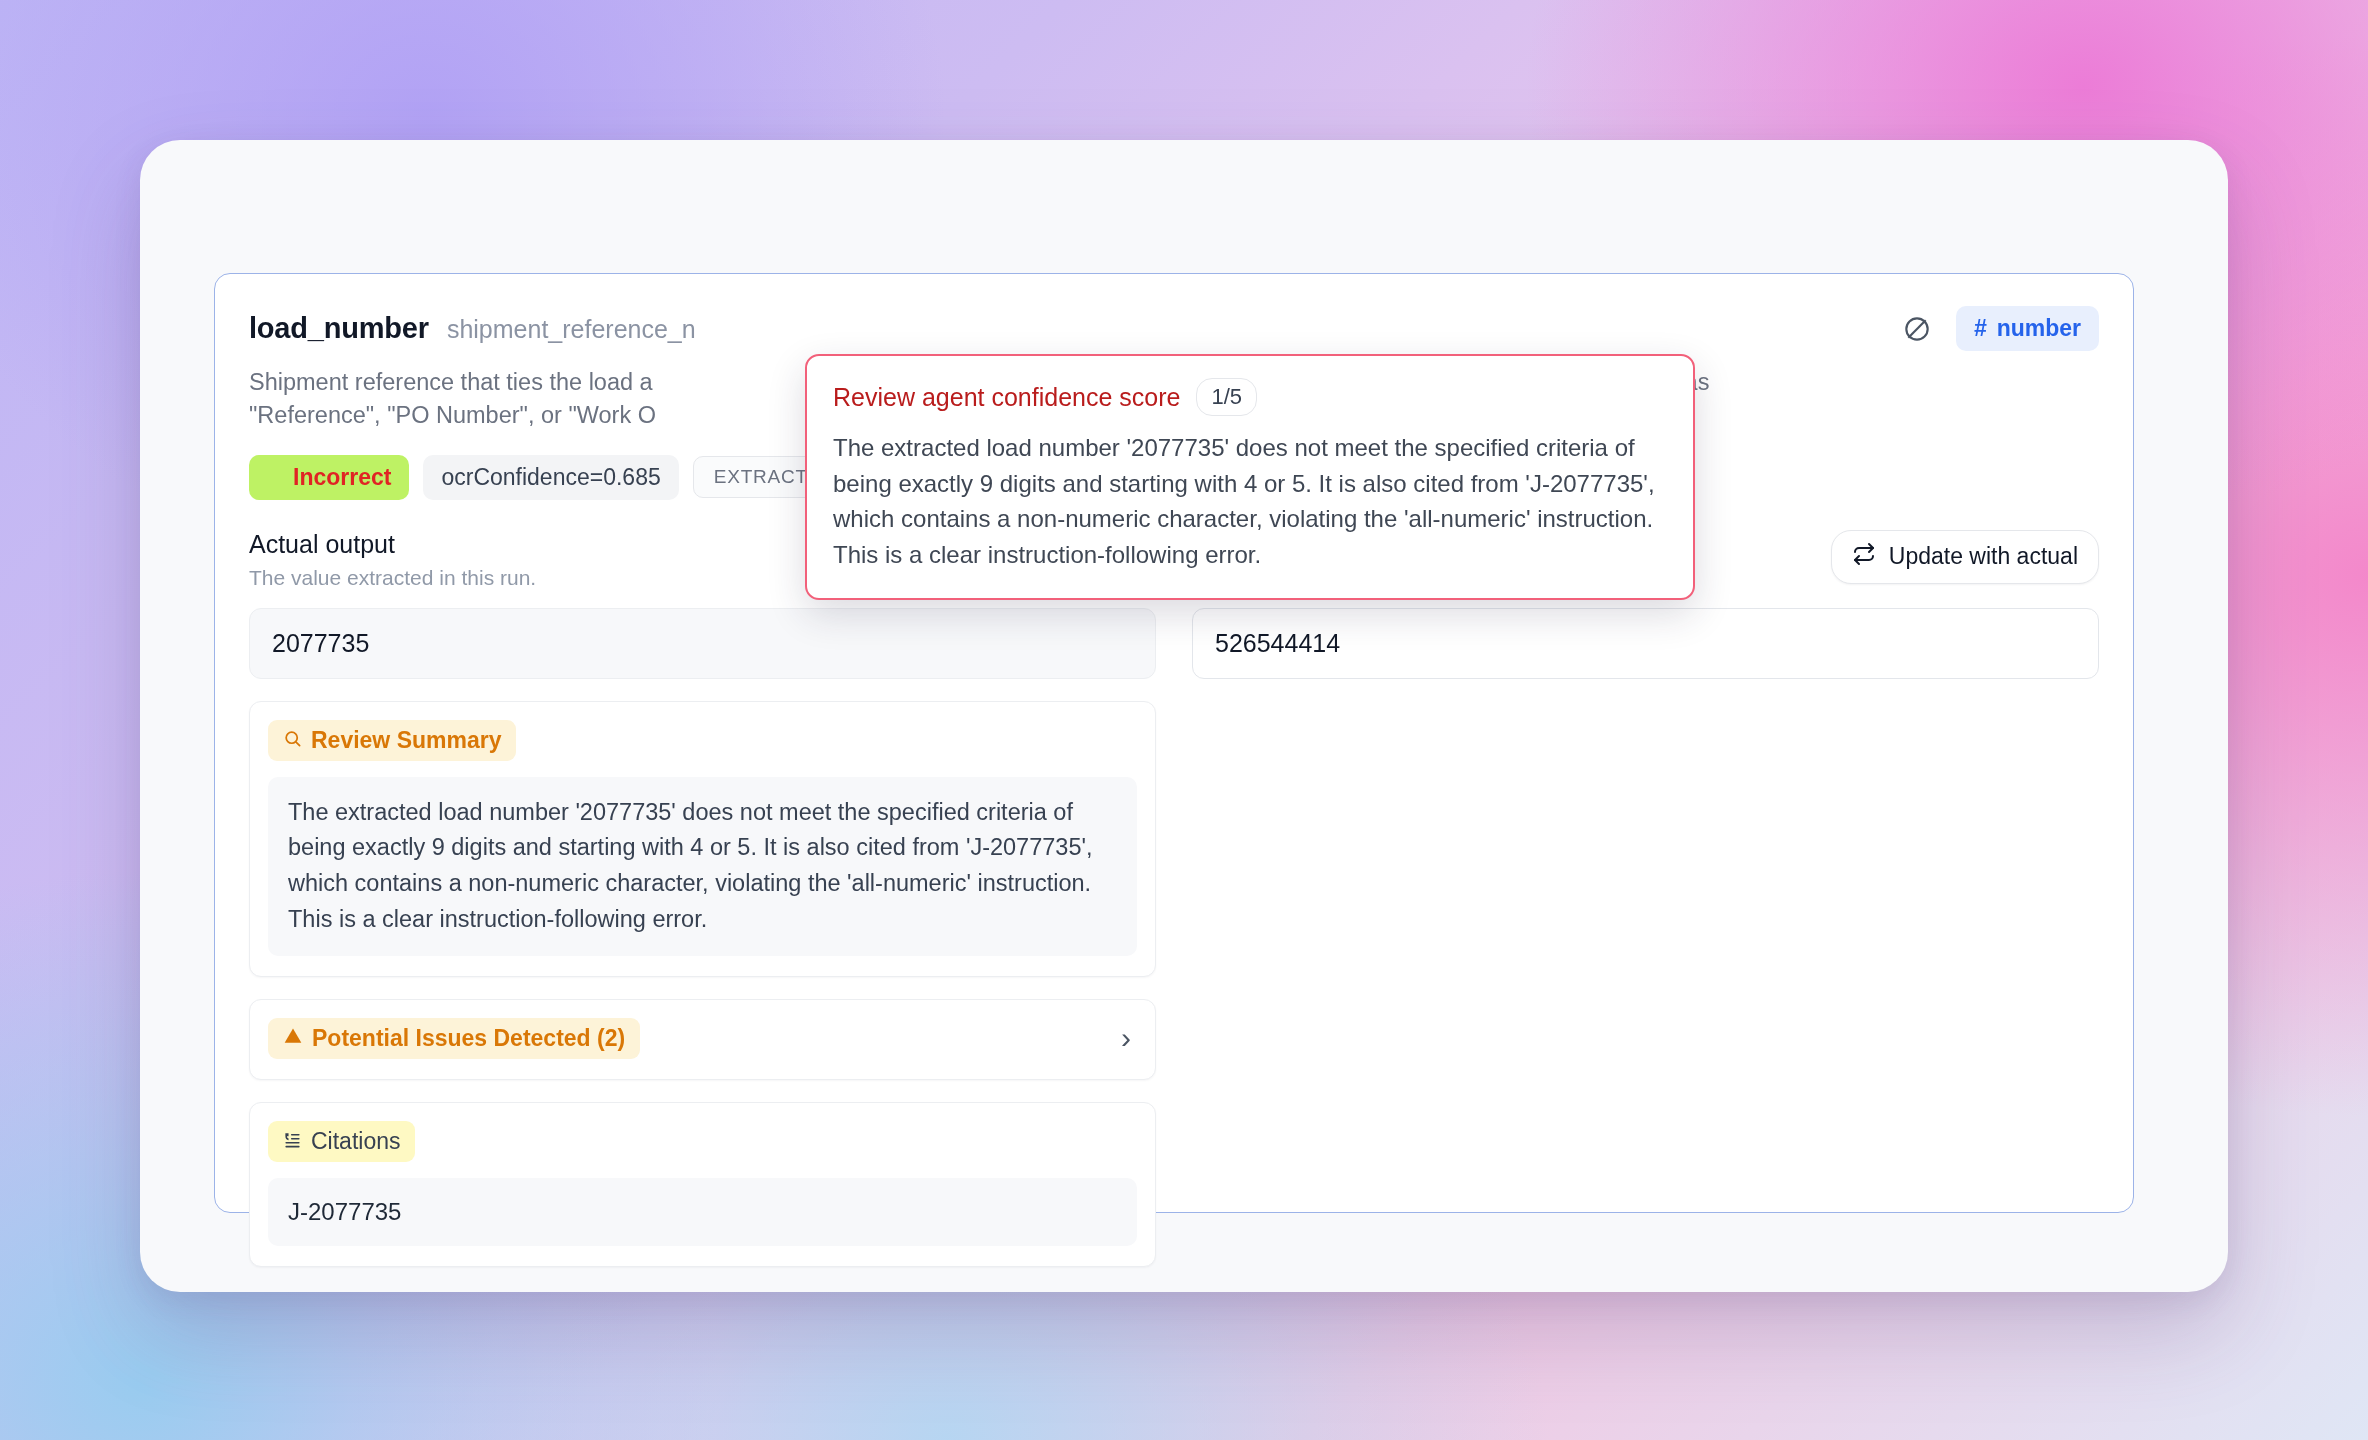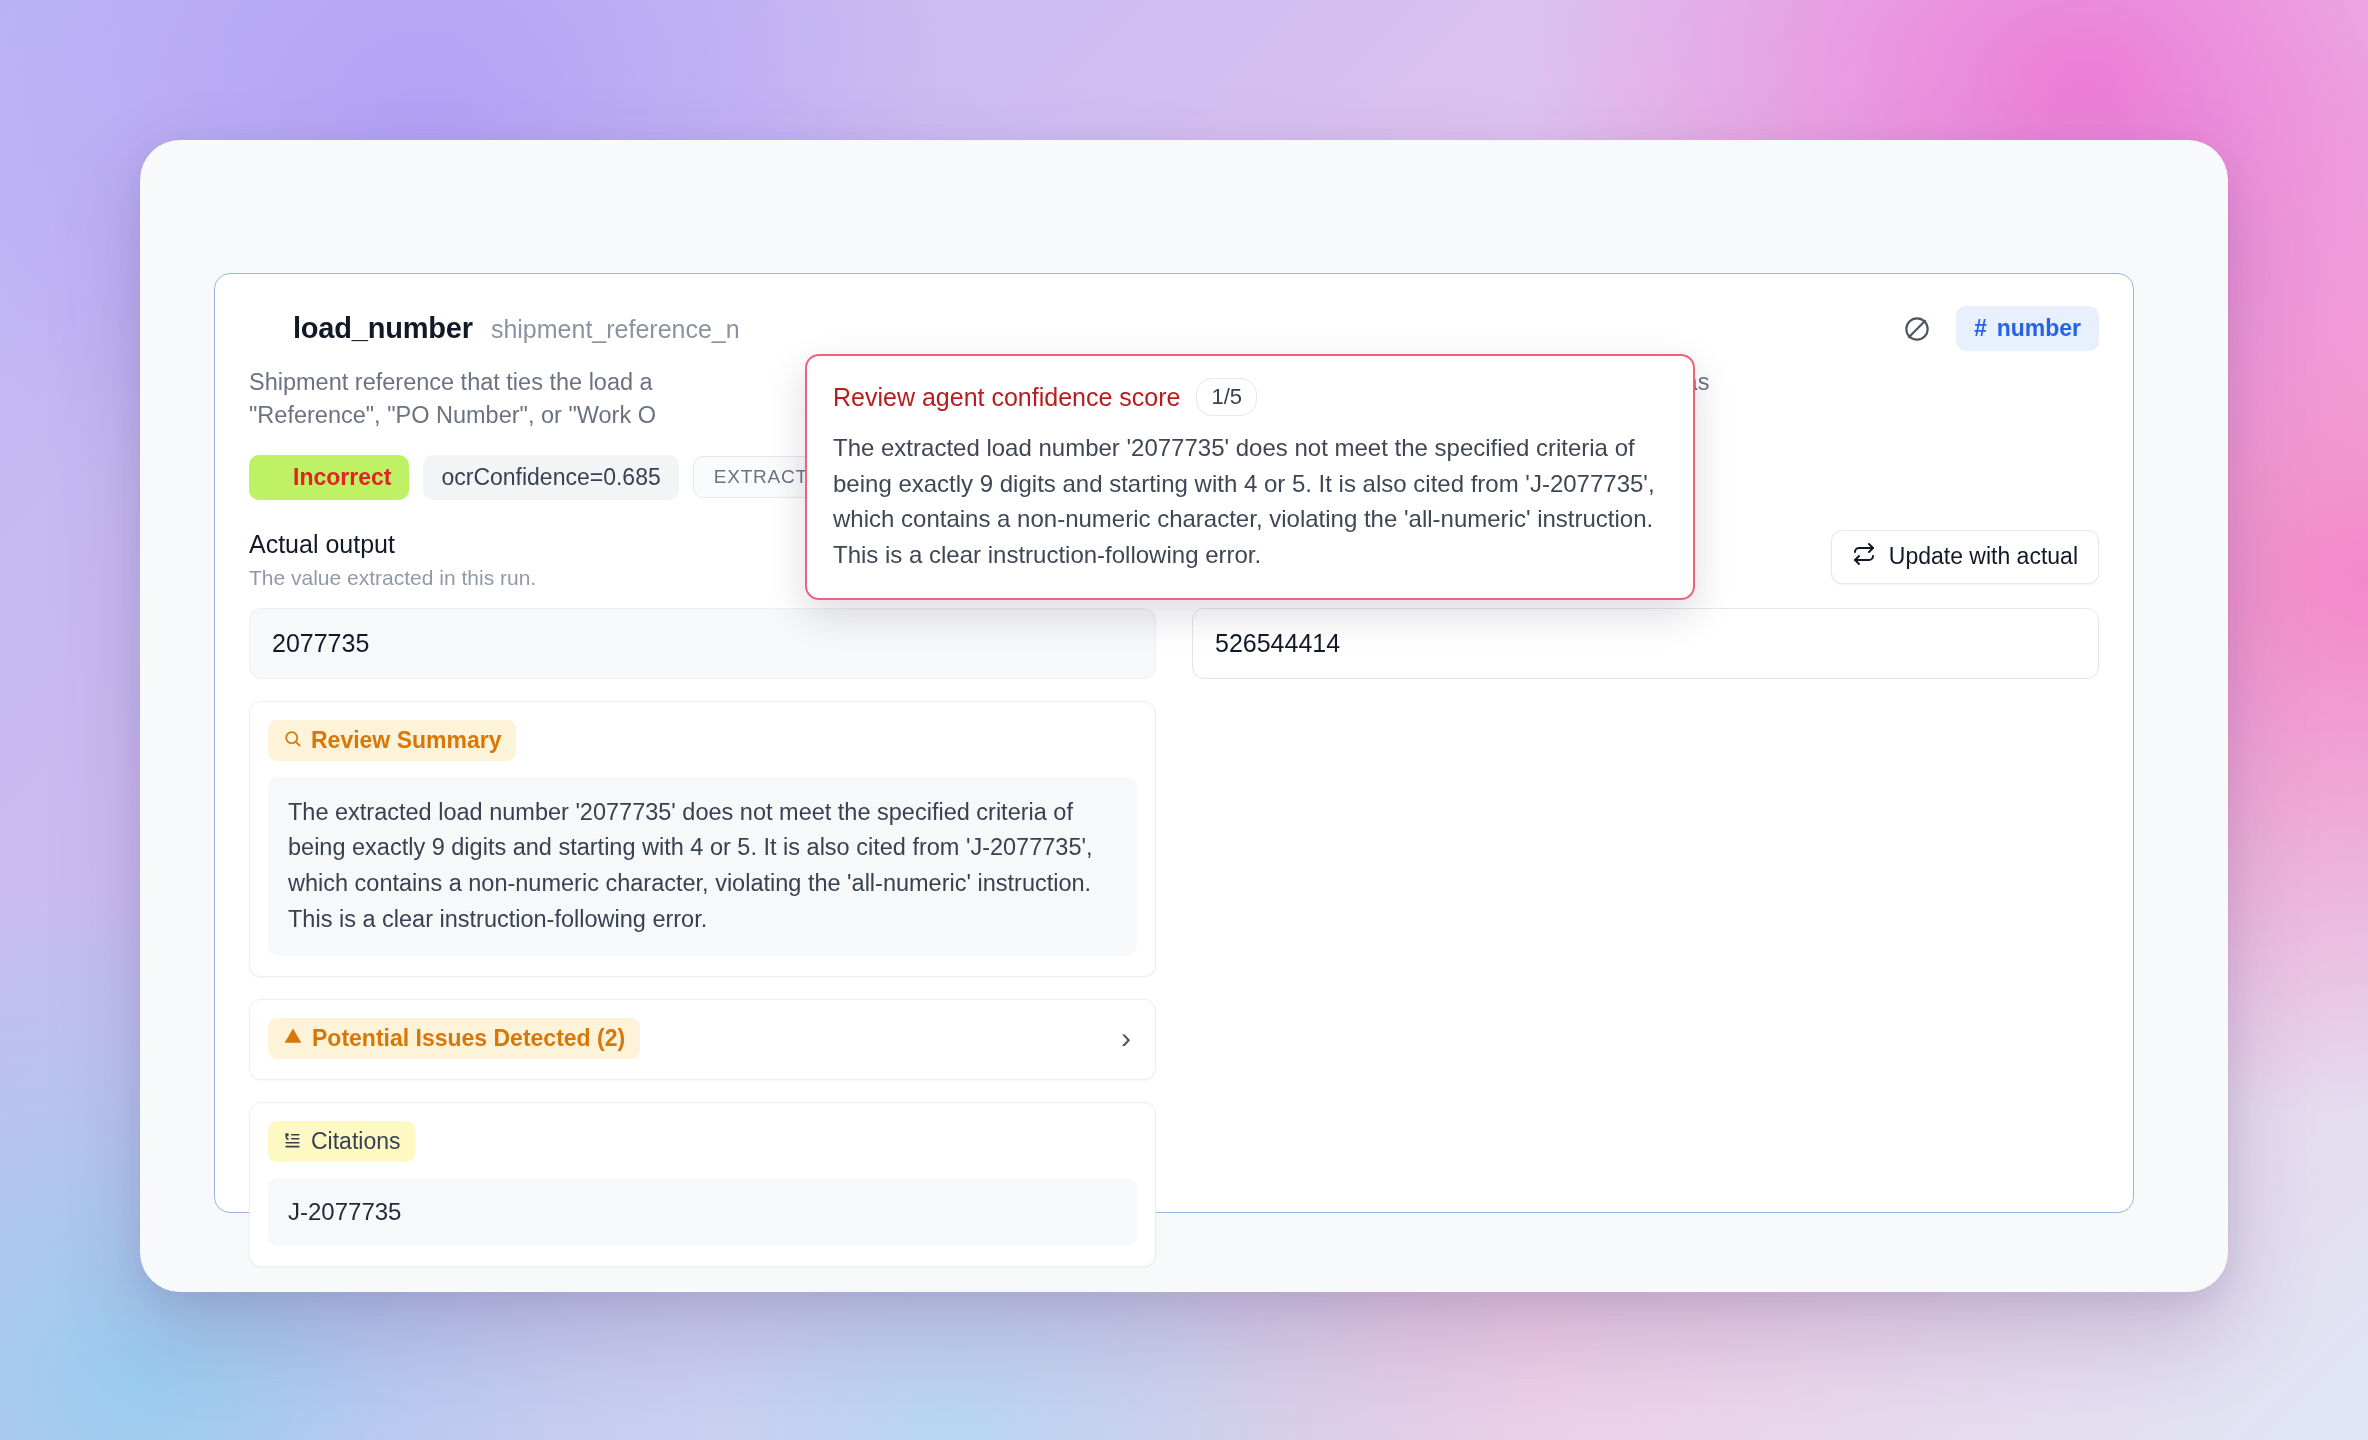--- a/index.html
+++ b/index.html
@@ -46,21 +46,21 @@
     border-radius: 16px;
     padding: 32px 34px;
   }
 
   
   .hdr-row {
     display: flex;
     align-items: center;
     justify-content: space-between;
   }
-  .hdr-left { display: flex; align-items: baseline; gap: 18px; margin-left: 44px; }
+  .hdr-left { display: flex; align-items: baseline; gap: 18px; }
   .field-name {
     font-size: 29px;
     font-weight: 700;
     color: #111827;
     letter-spacing: -0.2px;
   }
   .field-alias {
     font-size: 25px;
     color: #8b93a3;
     white-space: nowrap;
@@ -138,21 +138,21 @@
     justify-content: space-between;
     min-height: 64px;
   }
   .col-title { font-size: 25px; color: #111827; font-weight: 400; }
   .col-sub { font-size: 21px; color: #9099a8; margin-top: 7px; }
 
   .ghost-btn {
     display: flex; align-items: center; gap: 13px;
     background: #ffffff;
     border: 1px solid #e5e7eb;
-    border-radius: 11px;
+    border-radius: 20px;
     padding: 11px 20px;
     font-size: 23px;
     color: #111827;
     box-shadow: 0 1px 2px rgba(16,24,40,0.05);
     white-space: nowrap;
   }
 
   .value-box {
     margin-top: 14px;
     background: #f7f8fa;

